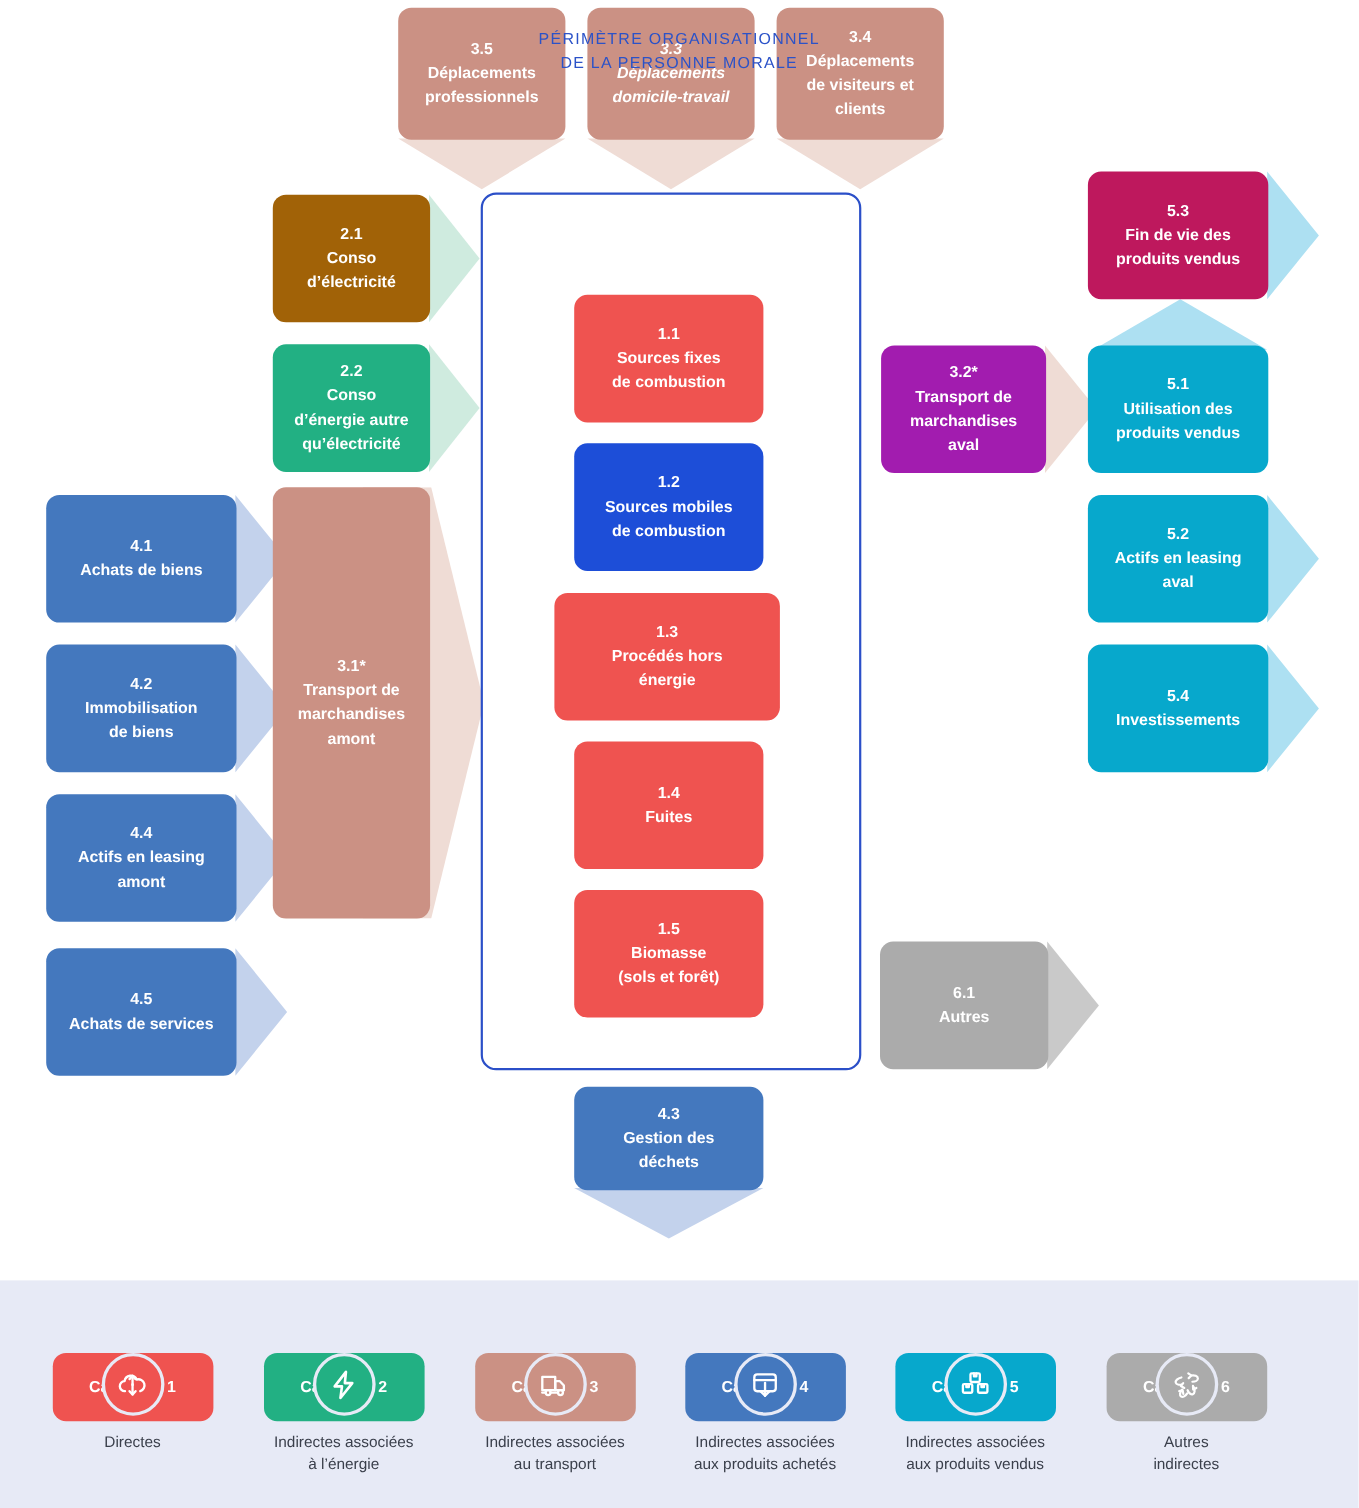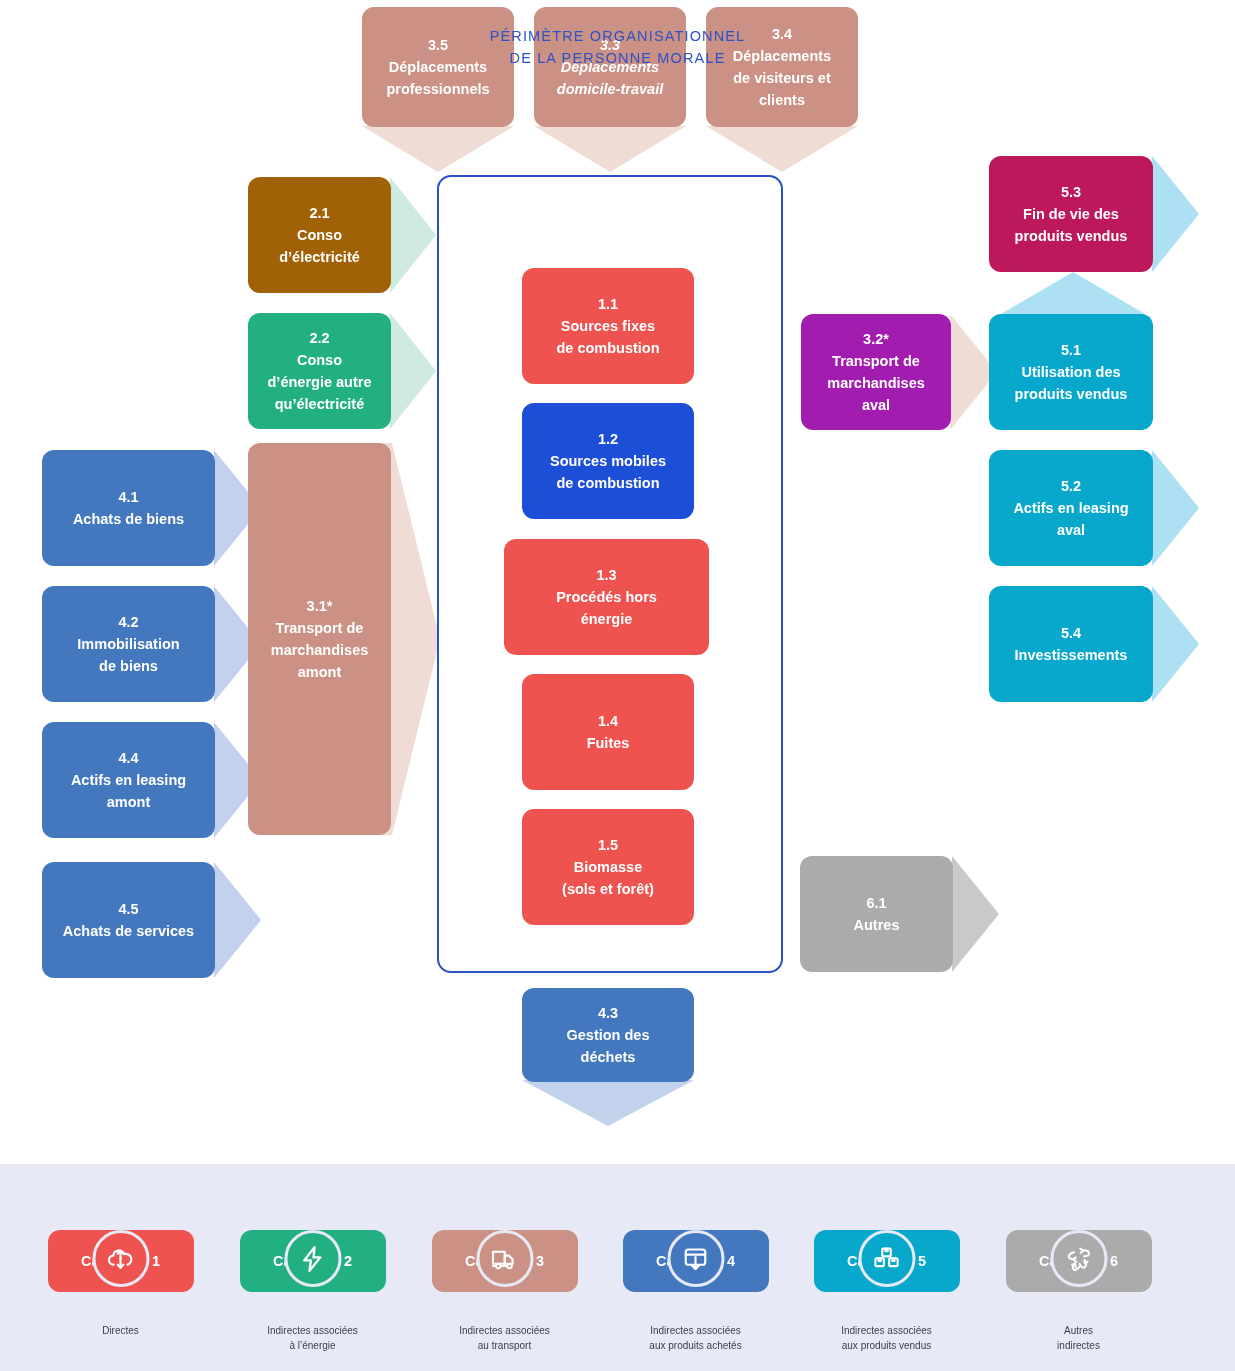--- a/index.html
+++ b/index.html
@@ -88,21 +88,21 @@
   .legend-icon{
     position:absolute;left:50%;top:0;transform:translateX(-50%);
     width:57px;height:57px;border-radius:50%;
     display:flex;align-items:center;justify-content:center;
     border:3px solid #E7EAF6;
     box-sizing:border-box;
     z-index:2;
   }
   .legend-icon svg{width:30px;height:30px;display:block;}
   .legend-caption{
-    margin-top:32px;color:#3A3F4B;font-size:10px;line-height:1.45;
+    margin-top:8px;color:#3A3F4B;font-size:14px;line-height:1.45;
     white-space:pre-line;font-weight:normal;
   }
 </style>
 </head>
 <body>
 
 <div class="stage">
 
   <div class="arrow arrow-down" style="left:362px;top:126px;--w:76px;--h:46px;--c:#EFDCD5;"></div>
   <div class="node" style="left:362px;top:7px;width:152px;height:120px;background:#CB9184;">

